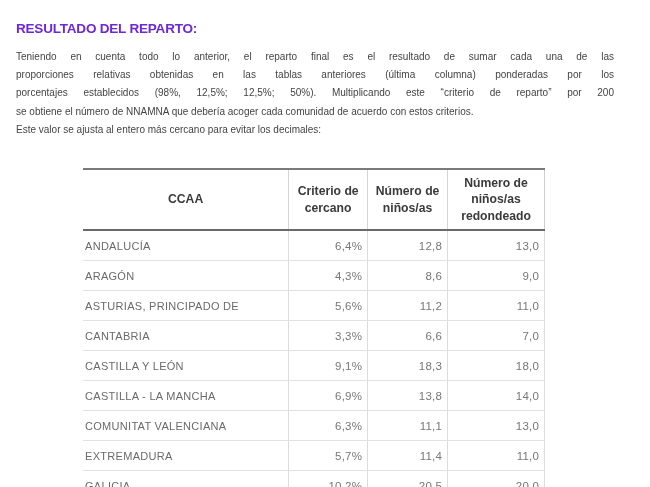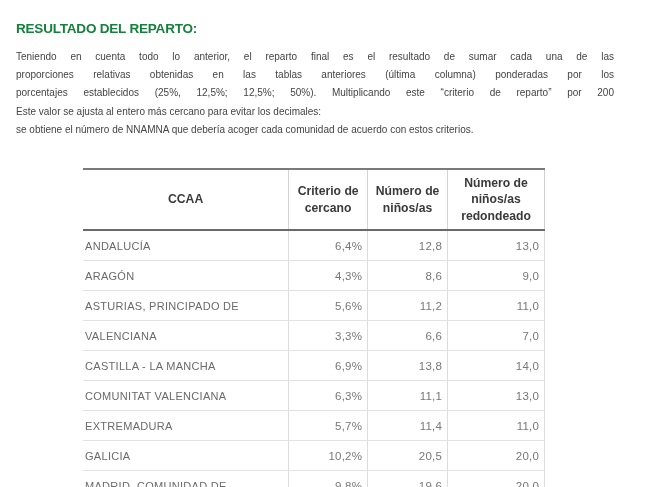--- a/index.html
+++ b/index.html
@@ -3,21 +3,21 @@
   <meta charset="utf-8">
   <style>
     html, body { margin: 0; padding: 0; background: #ffffff; }
     body {
       width: 650px; height: 487px; overflow: hidden; position: relative;
       font-family: "Liberation Sans", "DejaVu Sans", sans-serif;
       color: #3a3a3a;
     }
     .title {
       position: absolute; left: 16px; top: 21px;
-      font-size: 13.5px; font-weight: bold; color: #15803d;
+      font-size: 13.5px; font-weight: bold; color: #6d28d9;
       letter-spacing: -0.2px;
     }
     .para {
       position: absolute; left: 16px; top: 48px; width: 598px;
       font-size: 10px; line-height: 18.2px; color: #444;
       text-align: justify;
     }
     .para .ln { display: block; text-align: justify; text-align-last: justify; white-space: nowrap; }
     .para .ln.last { text-align-last: left; }
     .para .ln.nojust { text-align-last: left; }
@@ -49,23 +49,23 @@
     col.c0 { width: 206px; } col.c1 { width: 79px; } col.c2 { width: 80px; } col.c3 { width: 97px; }
   </style>
 </head>
 <body>
 
 <div class="title">RESULTADO DEL REPARTO:</div>
 
 <div class="para">
   <span class="ln">Teniendo en cuenta todo lo anterior, el reparto final es el resultado de sumar cada una de las</span>
   <span class="ln">proporciones relativas obtenidas en las tablas anteriores (última columna) ponderadas por los</span>
-  <span class="ln">porcentajes establecidos (25%, 12,5%; 12,5%; 50%). Multiplicando este “criterio de reparto” por 200</span>
+  <span class="ln">porcentajes establecidos (98%, 12,5%; 12,5%; 50%). Multiplicando este “criterio de reparto” por 200</span>
+  <span class="ln nojust">se obtiene el número de NNAMNA que debería acoger cada comunidad de acuerdo con estos criterios.</span>
   <span class="ln last">Este valor se ajusta al entero más cercano para evitar los decimales:</span>
-  <span class="ln nojust">se obtiene el número de NNAMNA que debería acoger cada comunidad de acuerdo con estos criterios.</span>
 </div>
 
 <table class="rep">
   <colgroup>
       <col class="c0">
       <col class="c1">
       <col class="c2">
       <col class="c3">
     </colgroup>
   <thead>
@@ -89,24 +89,30 @@
         <td>8,6</td>
         <td>9,0</td>
       </tr>
       <tr>
         <td class="name">ASTURIAS, PRINCIPADO DE</td>
         <td>5,6%</td>
         <td>11,2</td>
         <td>11,0</td>
       </tr>
       <tr>
-        <td class="name">VALENCIANA</td>
+        <td class="name">CANTABRIA</td>
         <td>3,3%</td>
         <td>6,6</td>
         <td>7,0</td>
+      </tr>
+      <tr>
+        <td class="name">CASTILLA Y LEÓN</td>
+        <td>9,1%</td>
+        <td>18,3</td>
+        <td>18,0</td>
       </tr>
       <tr>
         <td class="name">CASTILLA - LA MANCHA</td>
         <td>6,9%</td>
         <td>13,8</td>
         <td>14,0</td>
       </tr>
       <tr>
         <td class="name">COMUNITAT VALENCIANA</td>
         <td>6,3%</td>

